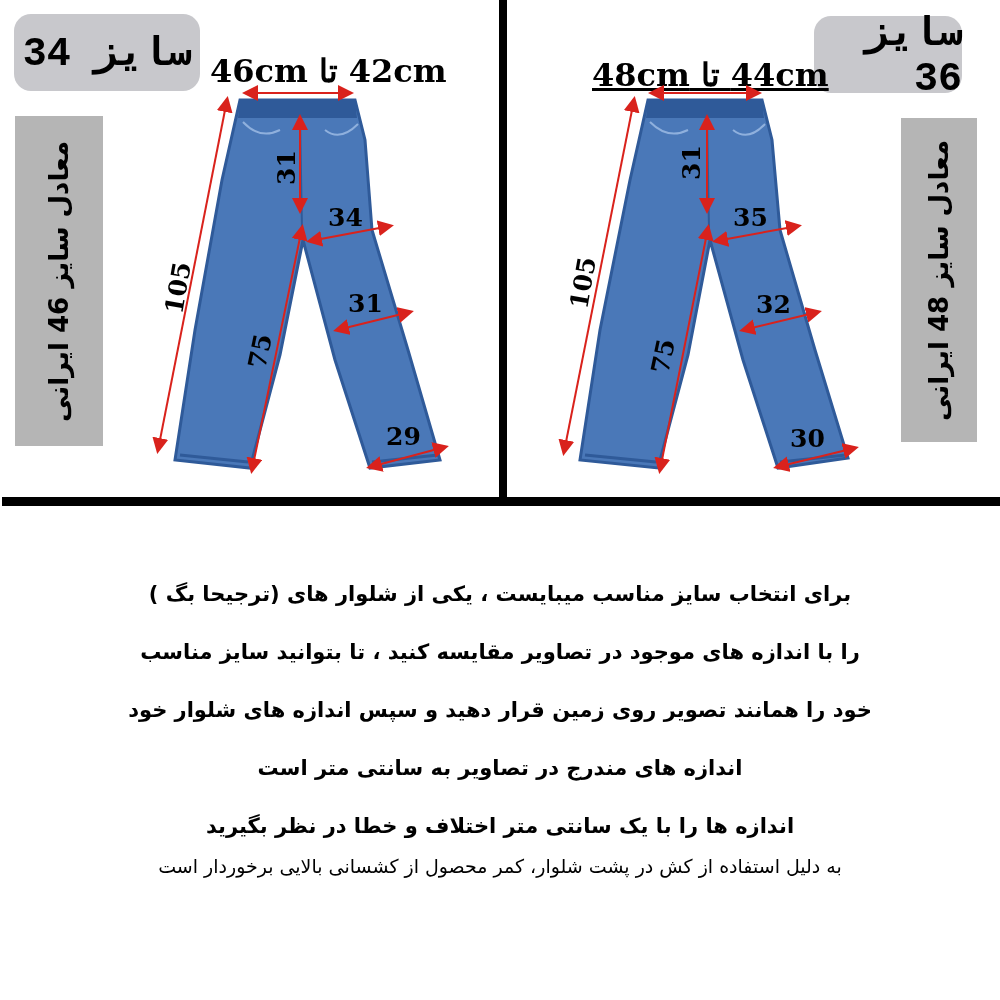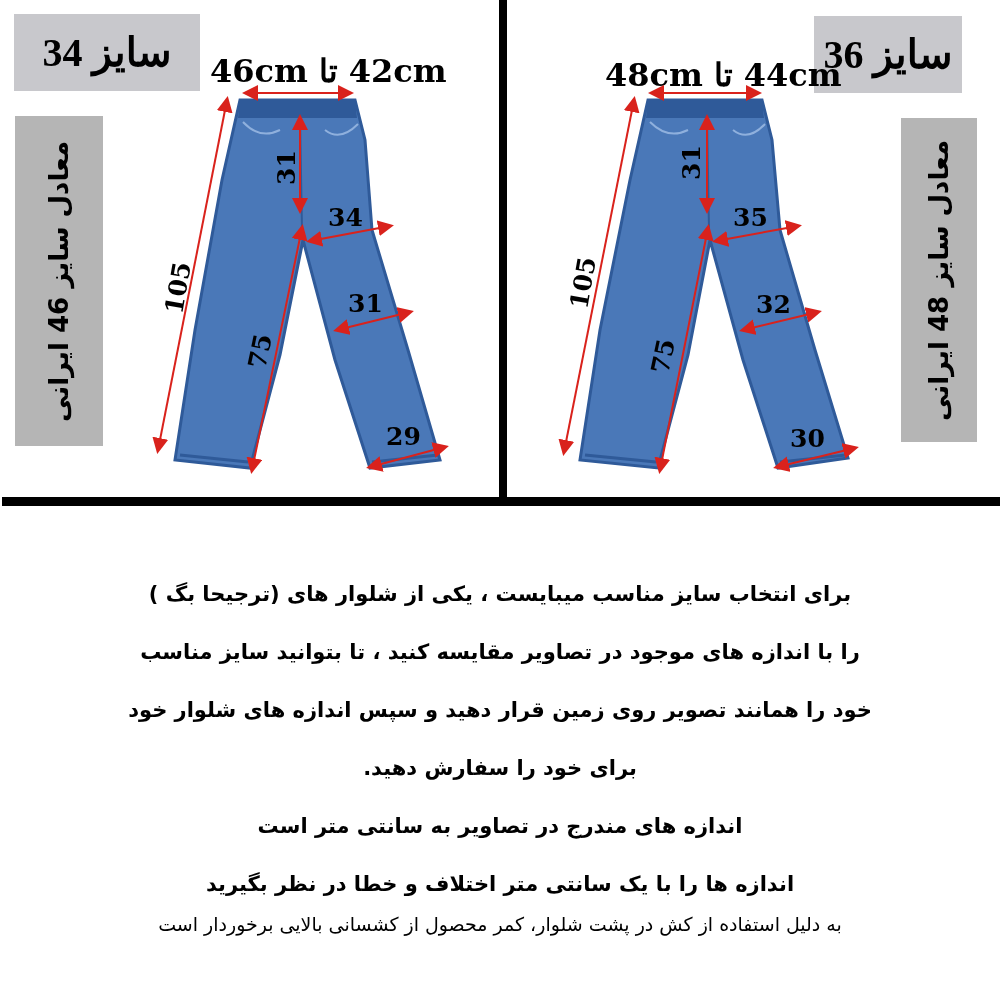--- a/index.html
+++ b/index.html
@@ -5,31 +5,31 @@
   * { box-sizing: border-box; margin: 0; padding: 0; }
   html, body { width: 1000px; height: 1000px; background: #ffffff; overflow: hidden; }
   body { position: relative; font-family: "DejaVu Sans", sans-serif; color: #000; }
 
   .vdivider { position: absolute; left: 499px; top: 0; width: 8px; height: 506px; background: #000; }
   .hdivider { position: absolute; left: 2px; top: 497px; width: 998px; height: 9px; background: #000; }
 
   .size-badge {
     position: absolute; background: #c8c8cc; height: 77px;
     display: flex; align-items: center; justify-content: center;
-    font-family: Liberation Serif, serif; font-weight: bold; font-size: 40px; direction: rtl;
+    font-family: Liberation Mono, monospace; font-weight: bold; font-size: 40px; direction: rtl; border-radius: 17px;
   }
   .badge-left { left: 14px; top: 14px; width: 186px; }
   .badge-right { left: 814px; top: 16px; width: 148px; }
 
   .waist-label {
     position: absolute; font-family: "DejaVu Serif", serif; font-weight: bold; font-size: 32px;
     direction: rtl; white-space: nowrap;
   }
   .waist-left { left: 210px; top: 52px; }
-  .waist-right { left: 605px; top: 56px; }
+  .waist-right { left: 592px; top: 56px; text-decoration: underline; }
 
   .equiv-box {
     position: absolute; background: #b5b5b5; width: 88px; height: 330px;
     display: flex; align-items: center; justify-content: center;
   }
   .equiv-left { left: 15px; top: 116px; }
   .equiv-right { left: 901px; top: 118px; width: 76px; height: 324px; }
   .equiv-text {
     writing-mode: vertical-rl; transform: rotate(180deg);
     font-size: 26px; font-weight: bold; direction: rtl; white-space: nowrap;
@@ -129,17 +129,16 @@
     <text class="mlabel" x="183" y="146">35</text>
     <text class="mlabel" x="206" y="233">32</text>
     <text class="mlabel" x="240" y="367">30</text>
   </svg>
 </div>
 
 <div class="instructions">
   <div class="line">برای انتخاب سایز مناسب میبایست ، یکی از شلوار های (ترجیحا بگ )</div>
   <div class="line">را با اندازه های موجود در تصاویر مقایسه کنید ، تا بتوانید سایز مناسب</div>
   <div class="line">خود را همانند تصویر روی زمین قرار دهید و سپس اندازه های شلوار خود</div>
-  <div class="line">برای خود را سفارش دهید.</div>
   <div class="line">اندازه های مندرج در تصاویر به سانتی متر است</div>
   <div class="line">اندازه ها را با یک سانتی متر اختلاف و خطا در نظر بگیرید</div>
   <div class="line-small">به دلیل استفاده از کش در پشت شلوار، کمر محصول از کشسانی بالایی برخوردار است</div>
 </div>
 
 </body></html>

